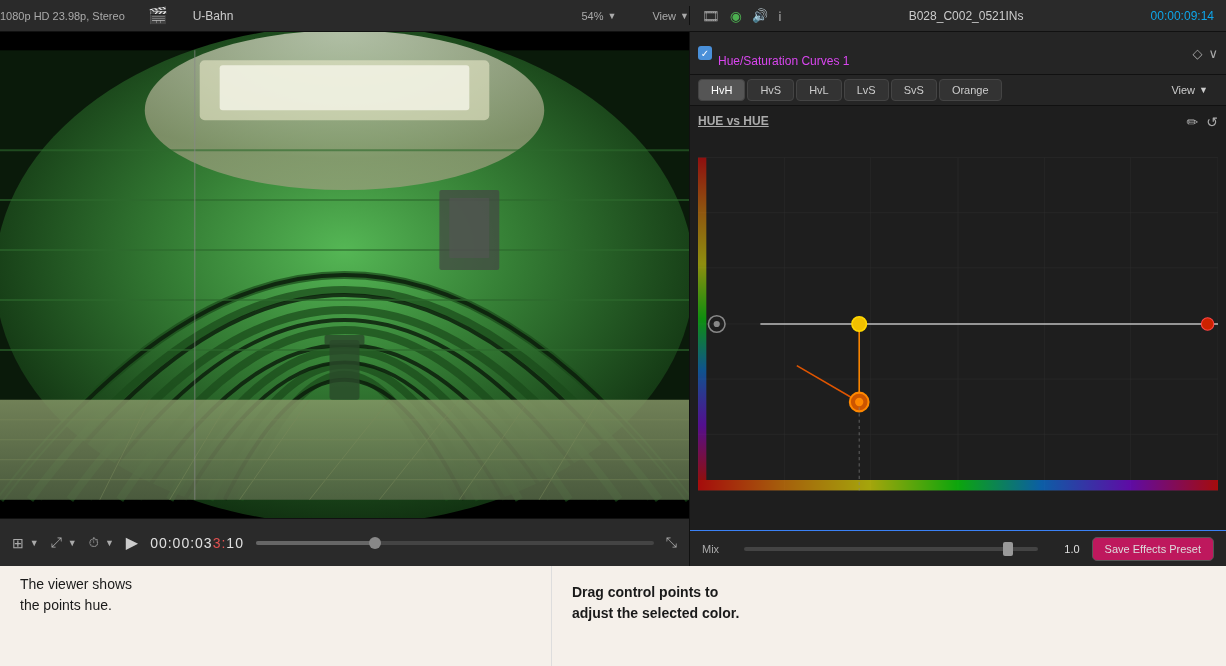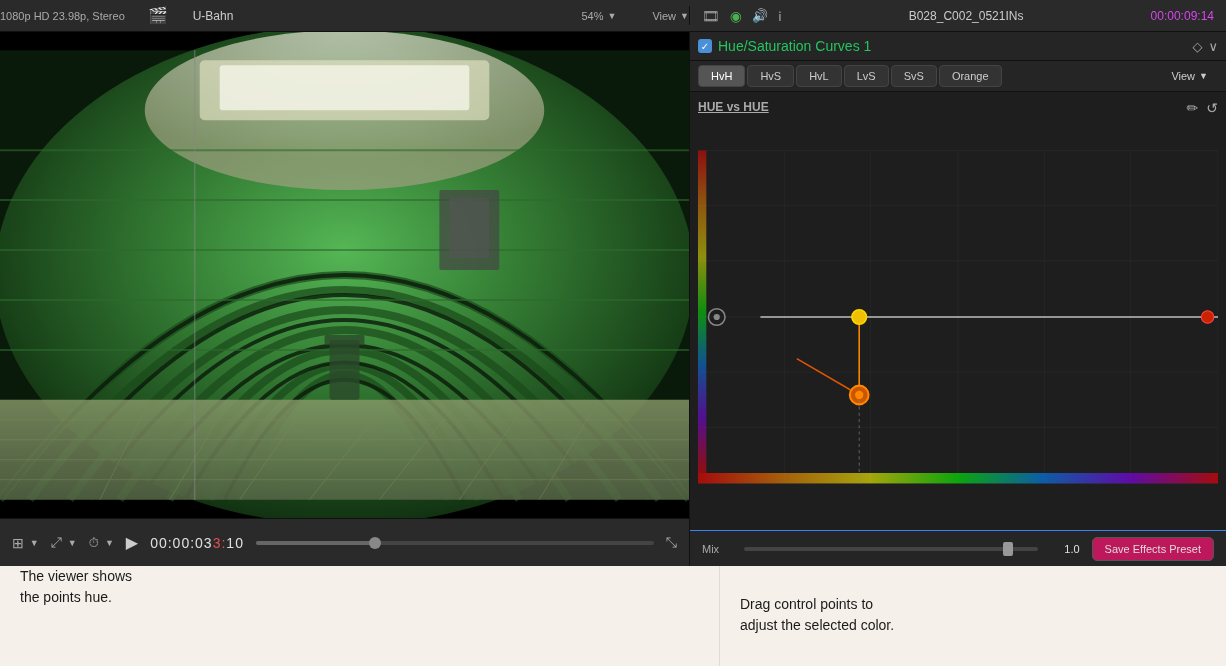--- a/index.html
+++ b/index.html
@@ -42,21 +42,21 @@
       font-size: 11px;
       color: #aaa;
     }
     .top-bar-icons {
       display: flex;
       gap: 10px;
       align-items: center;
     }
     .top-bar-timecode {
       font-size: 12px;
-      color: #d946ef;
+      color: #0ea5e9;
       font-variant-numeric: tabular-nums;
     }
     .clip-name {
       font-size: 12px;
       color: #ccc;
     }
 
     
     .main-content {
       display: flex;
@@ -162,23 +162,24 @@
       background: #4a90d9;
       border-radius: 3px;
       display: flex;
       align-items: center;
       justify-content: center;
       color: white;
       font-size: 10px;
       flex-shrink: 0;
     }
     .effect-name {
-      font-size: 14px;
-      color: #22c55e;
-      flex: 1;
+      font-size: 12px;
+      color: #d946ef;
+      flex: 1;
+      margin-top: 16px;
     }
     .effect-controls {
       display: flex;
       gap: 6px;
       align-items: center;
     }
 
     
     .curve-tabs {
       display: flex;
@@ -293,27 +294,28 @@
     }
 
     
     .captions-area {
       display: flex;
       height: 100px;
       background: #f5f0ea;
       flex-shrink: 0;
     }
     .caption-left {
-      width: 720px;
-      padding: 0 20px;
+      width: 552px;
+      padding: 8px 20px;
       border-right: 1px solid #ddd;
     }
     .caption-right {
       flex: 1;
-      padding: 28px 20px;
+      padding: 16px 20px;
+      font-weight: bold;
     }
     .caption-text {
       font-size: 14px;
       color: #1a1a1a;
       line-height: 1.5;
     }
 
     
     .curve-svg {
       position: absolute;

